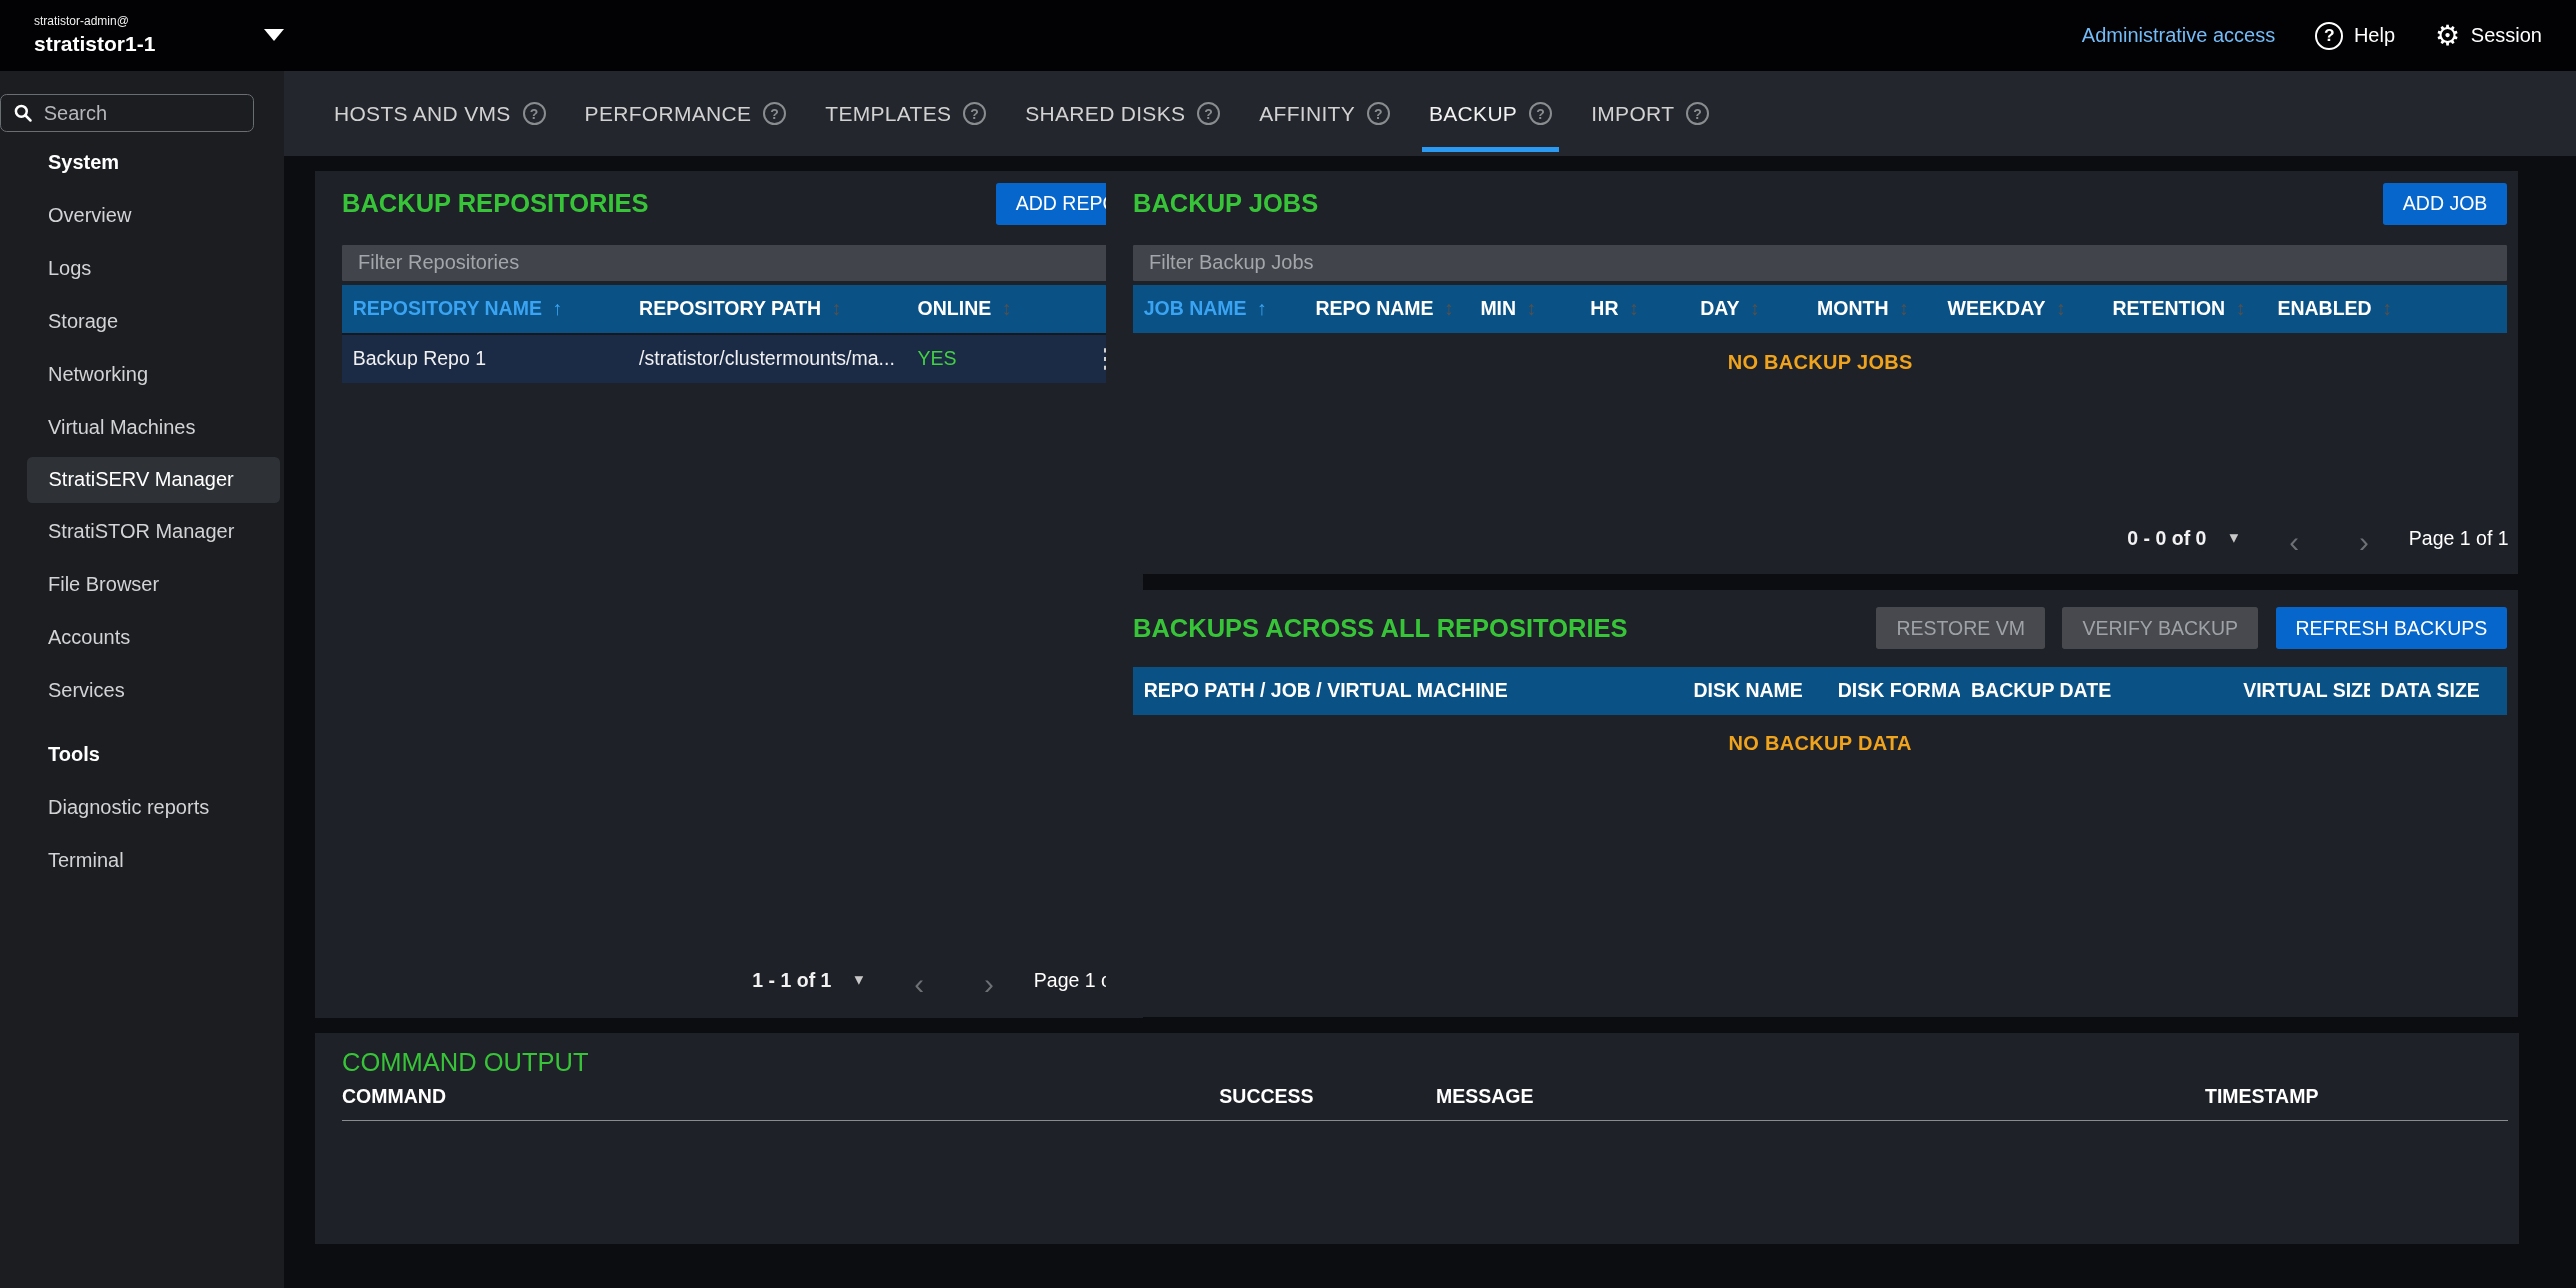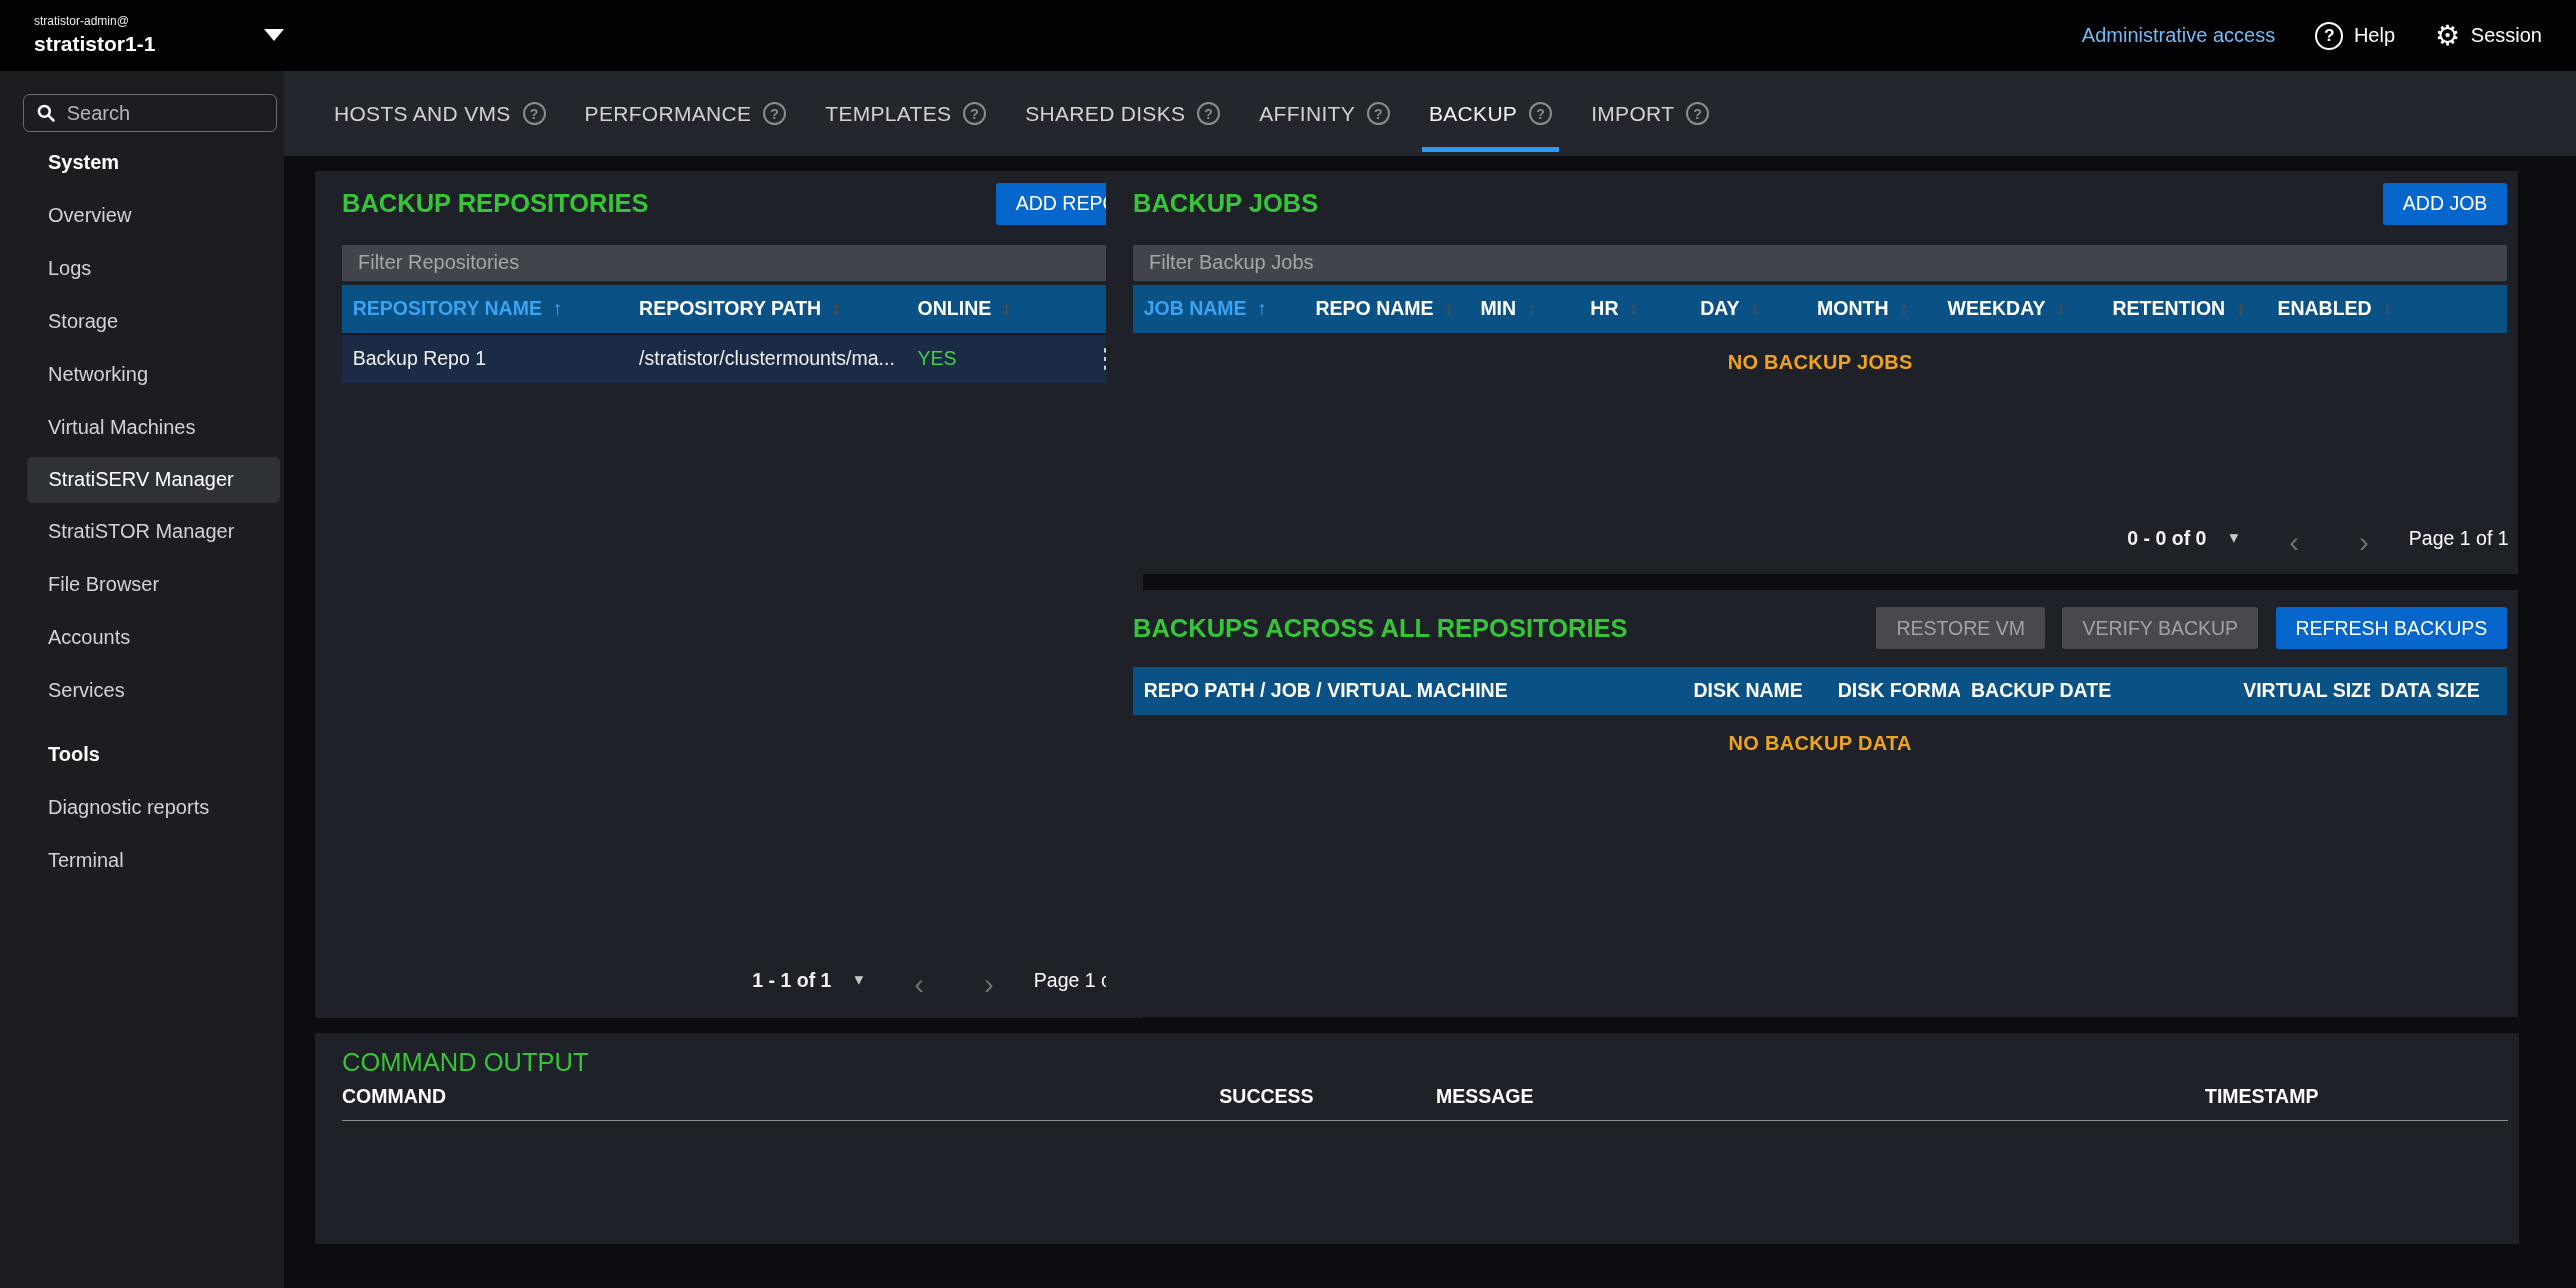--- a/index.html
+++ b/index.html
@@ -33,21 +33,21 @@
     font-size:17.4px; font-weight:bold; color:#ffffff;
   }
   .gear-icon { font-size:28px; line-height:1; color:#ffffff; }
 
   
   .sidebar {
     position:absolute; left:0; top:71px; width:284px; bottom:0;
     background:#1b1d21; padding-top:23px;
   }
   .search-box {
-    margin-left:23px; width:254px; height:38px;
+    width:254px; height:38px;
     border:1.3px solid #6a6e73; border-radius:6.7px;
     display:flex; align-items:center; gap:10.7px; padding:0 12px;
     background:transparent;
   }
   .search-box svg { flex:0 0 auto; }
   .search-box input {
     background:transparent; border:none; outline:none;
     color:#e0e0e0; font-size:20px; width:100%;
     font-family:"Liberation Sans", sans-serif;
   }

